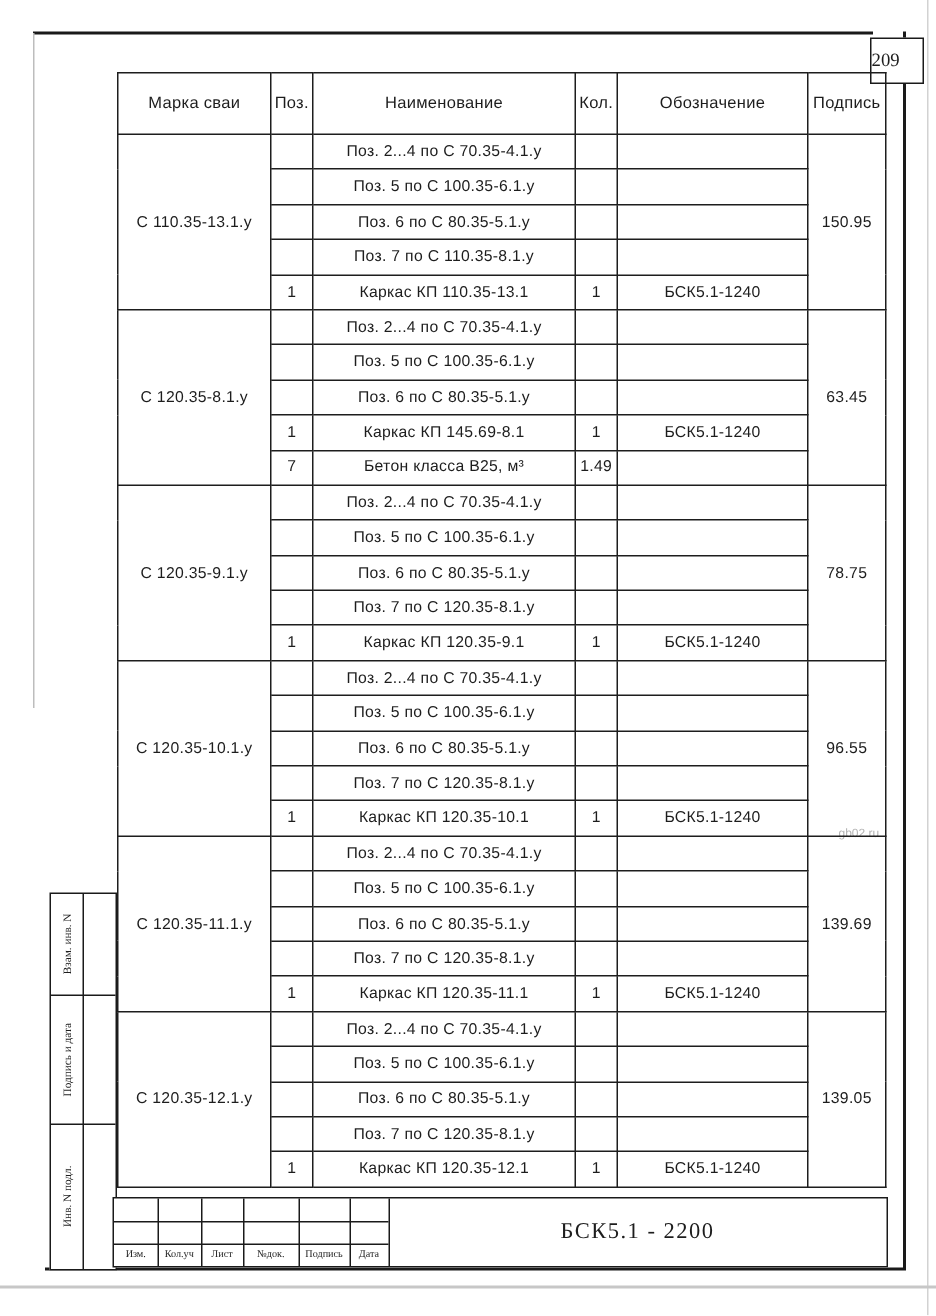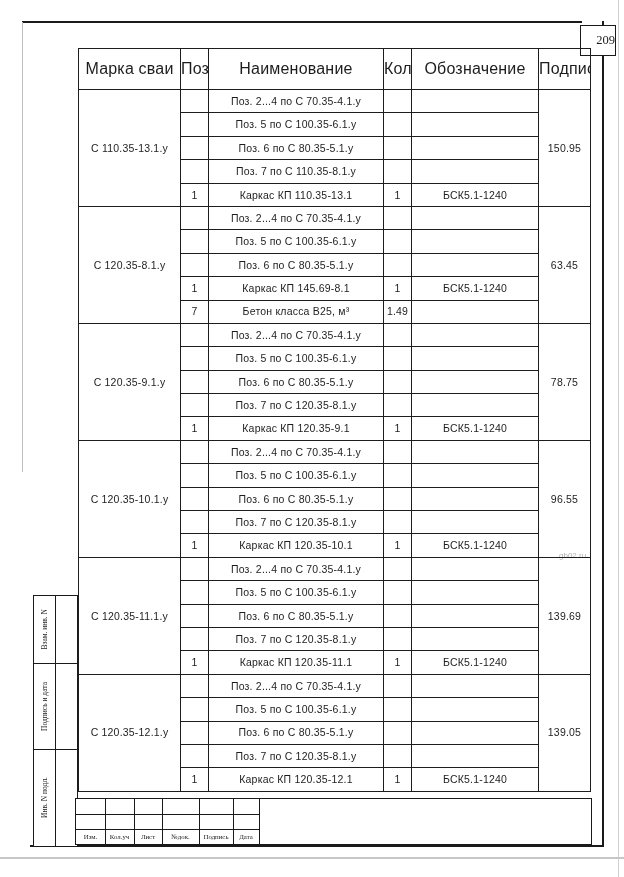--- a/index.html
+++ b/index.html
@@ -3,34 +3,34 @@
 <meta charset="utf-8">
 <style>
   html,body{margin:0;padding:0;background:#fff;}
   .sheet{position:relative;width:624px;height:877px;background:#fff;overflow:hidden;
          font-family:"Liberation Sans",sans-serif;color:#1d1d1d;}
   .line{position:absolute;background:#1a1a1a;}
   .faint{position:absolute;background:#bdbdbd;}
 
   
   .pagenum{position:absolute;left:580px;top:25px;width:34px;height:29px;
-           border:1.6px solid #1a1a1a;display:flex;align-items:center;justify-content:flex-end;
+           border:1.6px solid #1a1a1a;display:flex;align-items:center;justify-content:flex-start;
            font-family:"Liberation Serif",serif;font-size:12.5px;background:#fff;}
 
   
   .watermark{position:absolute;left:559px;top:551px;font-size:8px;color:#b3b3b3;
              font-family:"Liberation Sans",sans-serif;}
 
   
   table.spec{position:absolute;left:78px;top:48px;width:512px;height:714px;
              border-collapse:collapse;table-layout:fixed;}
   table.spec th,table.spec td{border:1.3px solid #1d1d1d;padding:0;overflow:hidden;
              white-space:nowrap;font-size:10.5px;letter-spacing:.2px;line-height:1;
              text-align:center;vertical-align:middle;color:#1d1d1d;}
-  table.spec th{height:40px;font-weight:normal;font-size:16px;text-align:center;}
+  table.spec th{height:40px;font-weight:normal;font-size:11px;text-align:center;}
   table.spec td{height:22.4px;}
   td.name{text-align:left;padding-left:7px;}
   td.mark,td.rate{font-size:10.5px;}
 
   
   .titleblock{position:absolute;left:75px;top:798px;width:515px;height:45px;
               border:1.5px solid #1a1a1a;background:#fff;}
   .titleblock .v{position:absolute;top:0;width:1.2px;height:100%;background:#1a1a1a;}
   .titleblock .h{position:absolute;left:0;width:183px;height:1.2px;background:#1a1a1a;}
   .tb-label{position:absolute;top:30px;height:15px;display:flex;align-items:center;
@@ -321,15 +321,16 @@
     <div class="v" style="left:157px;"></div>
     <div class="v" style="left:183px;"></div>
     <div class="h" style="top:15px;"></div>
     <div class="h" style="top:30px;"></div>
     <div class="tb-label" style="left:0;width:29px;">Изм.</div>
     <div class="tb-label" style="left:29px;width:29px;">Кол.уч</div>
     <div class="tb-label" style="left:58px;width:28px;">Лист</div>
     <div class="tb-label" style="left:86px;width:37px;">№док.</div>
     <div class="tb-label" style="left:123px;width:34px;">Подпись</div>
     <div class="tb-label" style="left:157px;width:26px;">Дата</div>
+    <div class="tb-doc">БСК5.1 - 2200</div>
   </div>
 
 </div>
 
 </body></html>

